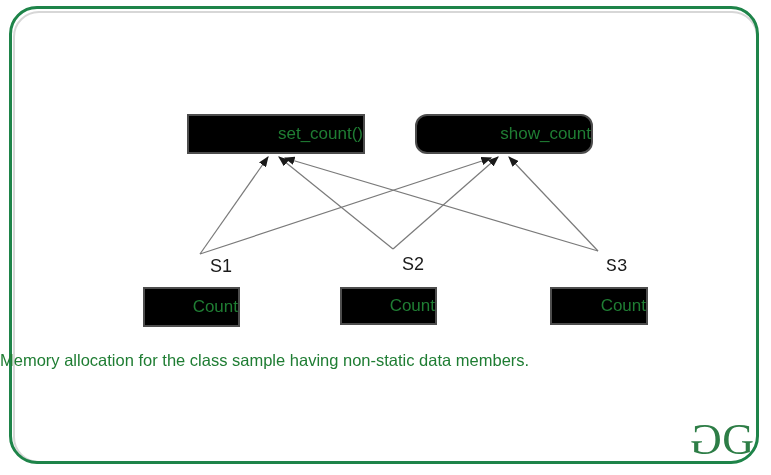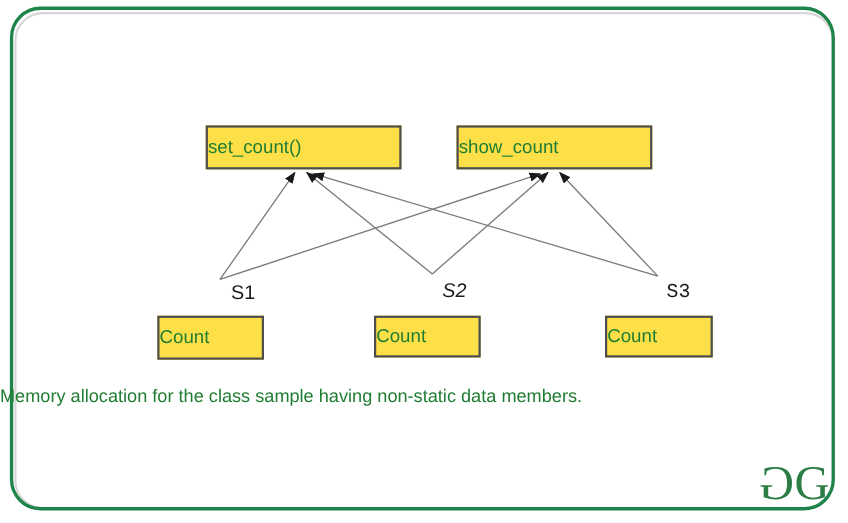--- a/index.html
+++ b/index.html
@@ -32,41 +32,41 @@
     background:transparent;
   }
   .edges{
     position:absolute;left:0;top:0;width:771px;height:475px;
     pointer-events:none;
   }
   .edge{stroke:var(--line);stroke-width:1.2;}
   .box{
     position:absolute;
     border:2px solid var(--box-border);
-    background:#fde047;
-    display:flex;align-items:center;justify-content:flex-start;
+    background:#000000;
+    display:flex;align-items:center;justify-content:flex-end;
     box-sizing:border-box;
   }
   .box .box-label{
     color:var(--green-text);
     font-size:17px;
   }
   .box-set{left:187px;top:114px;width:178px;height:40px;}
-  .box-show{left:415px;top:114px;width:178px;height:40px;}
+  .box-show{left:415px;top:114px;width:178px;height:40px;border-radius:12px;}
   .box-count-1{left:143px;top:287px;width:97px;height:40px;}
   .box-count-2{left:340px;top:287px;width:97px;height:38px;}
   .box-count-3{left:550px;top:287px;width:98px;height:38px;}
   .slabel{
     position:absolute;
     color:var(--label);
     font-size:18px;
     margin-left:29px;
   }
   .slabel-1{left:181px;top:256px;}
-  .slabel-2{left:373px;top:254px;font-style:italic;}
+  .slabel-2{left:373px;top:254px;}
   .slabel-3{left:577px;top:256px;font-family:Liberation Mono, monospace;}
   .caption{
     position:absolute;left:0;top:351px;width:771px;
     color:var(--green-text);
     font-size:16.5px;
   }
   .logo{
     position:absolute;right:20px;bottom:13px;
     font-family:"Liberation Serif", serif;
     color:var(--logo-green);

